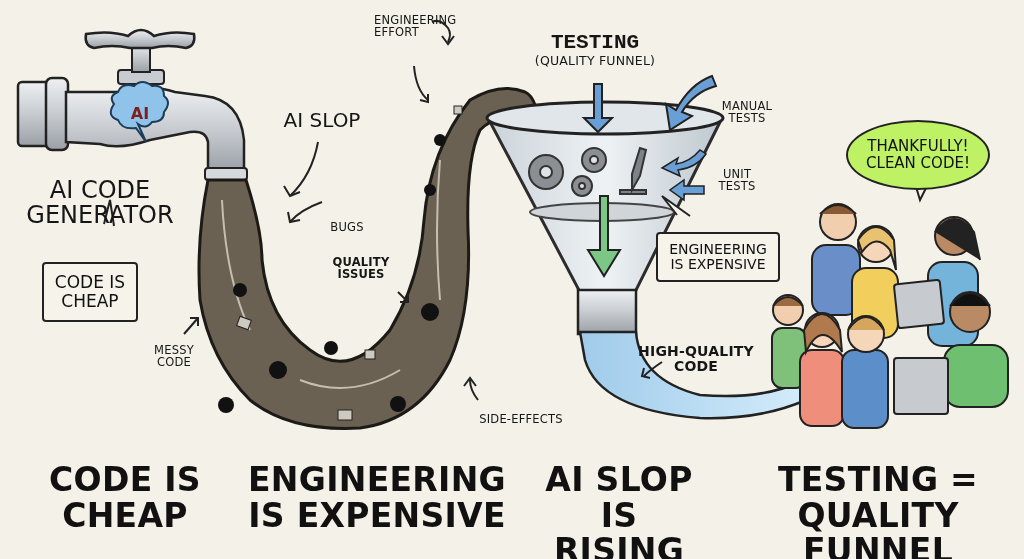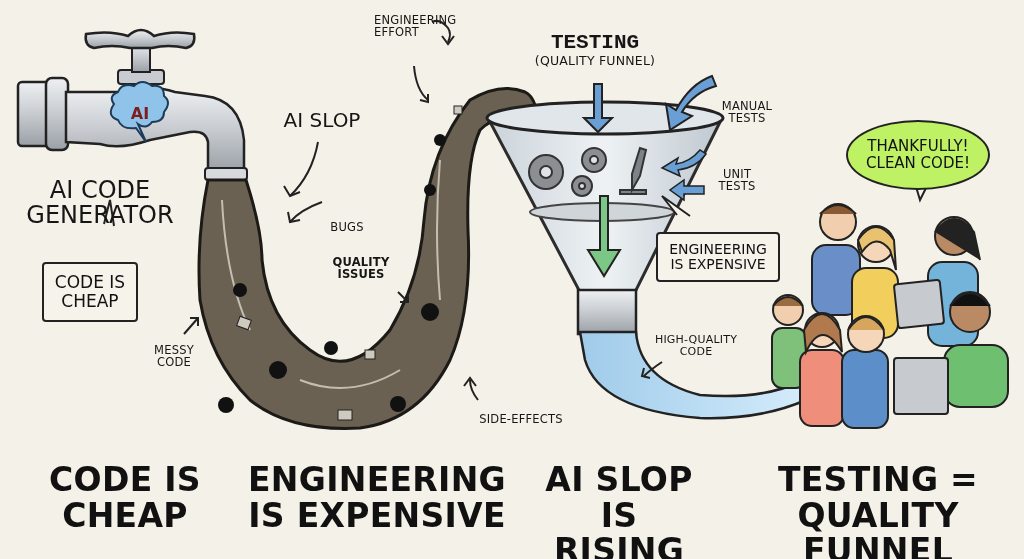--- a/index.html
+++ b/index.html
@@ -164,21 +164,21 @@
 EFFORT</div>
 
 <div class="lbl" style="left:530px;top:32px;width:130px;font-size:21px;font-family:Liberation Mono, monospace;">TESTING</div>
 <div class="lbl sm" style="left:510px;top:54px;width:170px;font-size:12.5px;">(QUALITY FUNNEL)</div>
 <div class="lbl sm" style="left:712px;top:100px;width:70px;">MANUAL
 TESTS</div>
 <div class="lbl sm" style="left:712px;top:168px;width:50px;">UNIT
 TESTS</div>
 <div class="box" style="left:656px;top:232px;width:120px;height:46px;font-size:14px;">ENGINEERING
 IS EXPENSIVE</div>
-<div class="lbl sm" style="left:636px;top:334px;width:120px;font-size:11px;">HIGH-QUALITY
+<div class="lbl sm" style="left:636px;top:344px;width:120px;font-size:14px;font-weight:bold;">HIGH-QUALITY
 CODE</div>
 
 <div class="bubble" style="left:846px;top:120px;width:140px;height:66px;">THANKFULLY!
 CLEAN CODE!</div>
 
 <div class="bottom" style="left:30px;width:190px;">CODE IS
 CHEAP</div>
 <div class="bottom" style="left:238px;width:278px;">ENGINEERING
 IS EXPENSIVE</div>
 <div class="bottom" style="left:534px;width:170px;">AI SLOP

